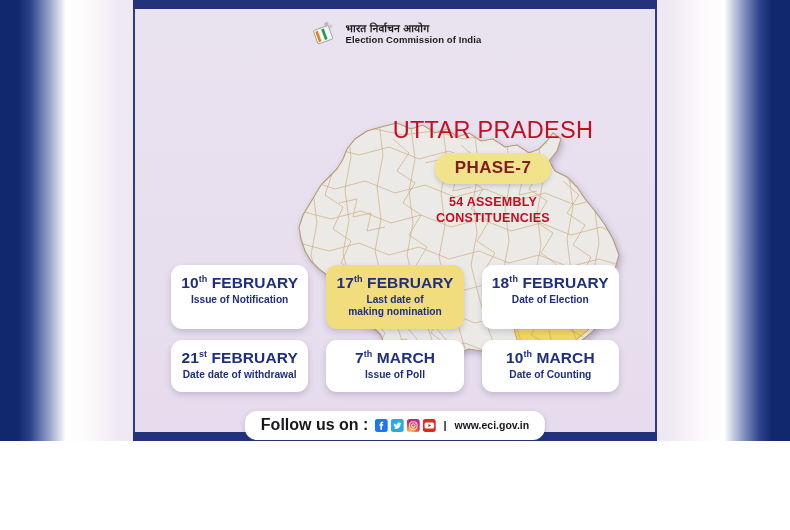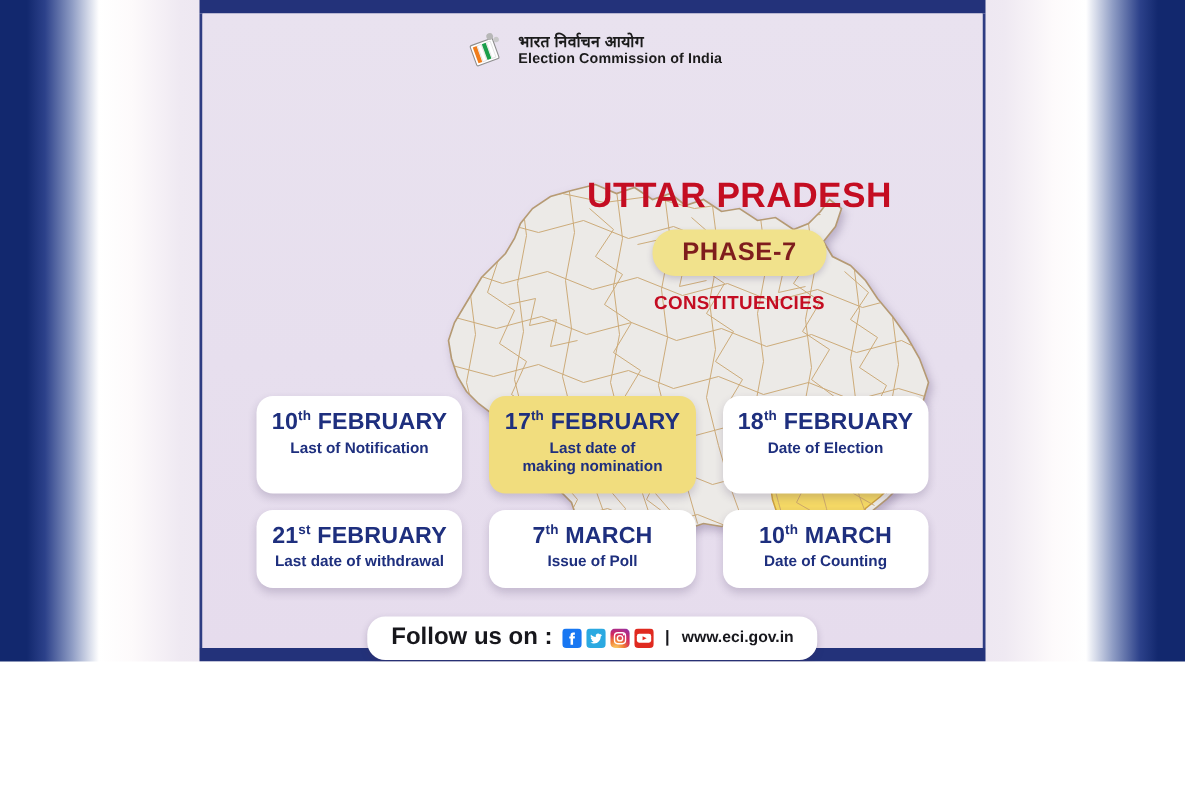--- a/index.html
+++ b/index.html
@@ -62,21 +62,21 @@
     padding:9px 26px 10px;
     box-shadow:0 3px 7px rgba(60,45,90,.20);
     white-space:nowrap;
   }
   .title-pill span{
     font-size:27px;font-weight:800;letter-spacing:.2px;color:#1e2f7e;
   }
 
   
   .state-block{position:absolute;right:37px;top:108px;width:250px;text-align:center;}
-  .state-name{font-size:23.5px;font-weight:700;color:#c40d22;letter-spacing:.3px;}
+  .state-name{font-size:23.5px;font-weight:400;color:#c40d22;letter-spacing:.3px;}
   .phase-badge{
     display:inline-block;margin-top:9px;background:#f1e28c;
     border-radius:15px;padding:5px 20px 6px;
     box-shadow:0 2px 4px rgba(70,55,100,.22);
   }
   .phase-badge span{font-size:17px;font-weight:700;color:#7f1d1d;letter-spacing:.4px;}
   .ac-count{margin-top:10px;font-size:12.5px;font-weight:800;color:#c40d22;line-height:1.28;letter-spacing:.25px;}
 
   
   .map-wrap{position:absolute;left:150px;top:110px;width:340px;height:262px;}
@@ -216,45 +216,46 @@
         </g>
       </svg>
     </div>
 
     <div class="state-block">
       <div class="state-name">UTTAR PRADESH</div>
       <div class="phase-badge">
         <span>PHASE-7</span>
       </div>
       <div class="ac-count">
+        <div>54 ASSEMBLY</div>
         <div>CONSTITUENCIES</div>
       </div>
     </div>
 
     <div class="cards">
 
       <div class="card-row">
         <div class="card">
           <div class="d"><span>10</span><sup>th</sup> <span>FEBRUARY</span></div>
-          <div class="sub"><span>Last of Notification</span></div>
+          <div class="sub"><span>Issue of Notification</span></div>
         </div>
         <div class="card hi">
           <div class="d"><span>17</span><sup>th</sup> <span>FEBRUARY</span></div>
           <div class="sub"><span>Last date of</span><br><span>making nomination</span></div>
         </div>
         <div class="card">
           <div class="d"><span>18</span><sup>th</sup> <span>FEBRUARY</span></div>
           <div class="sub"><span>Date of Election</span></div>
         </div>
       </div>
 
       <div class="card-row">
         <div class="card">
           <div class="d"><span>21</span><sup>st</sup> <span>FEBRUARY</span></div>
-          <div class="sub"><span>Last date of withdrawal</span></div>
+          <div class="sub"><span>Date date of withdrawal</span></div>
         </div>
         <div class="card">
           <div class="d"><span>7</span><sup>th</sup> <span>MARCH</span></div>
           <div class="sub"><span>Issue of Poll</span></div>
         </div>
         <div class="card">
           <div class="d"><span>10</span><sup>th</sup> <span>MARCH</span></div>
           <div class="sub"><span>Date of Counting</span></div>
         </div>
       </div>

